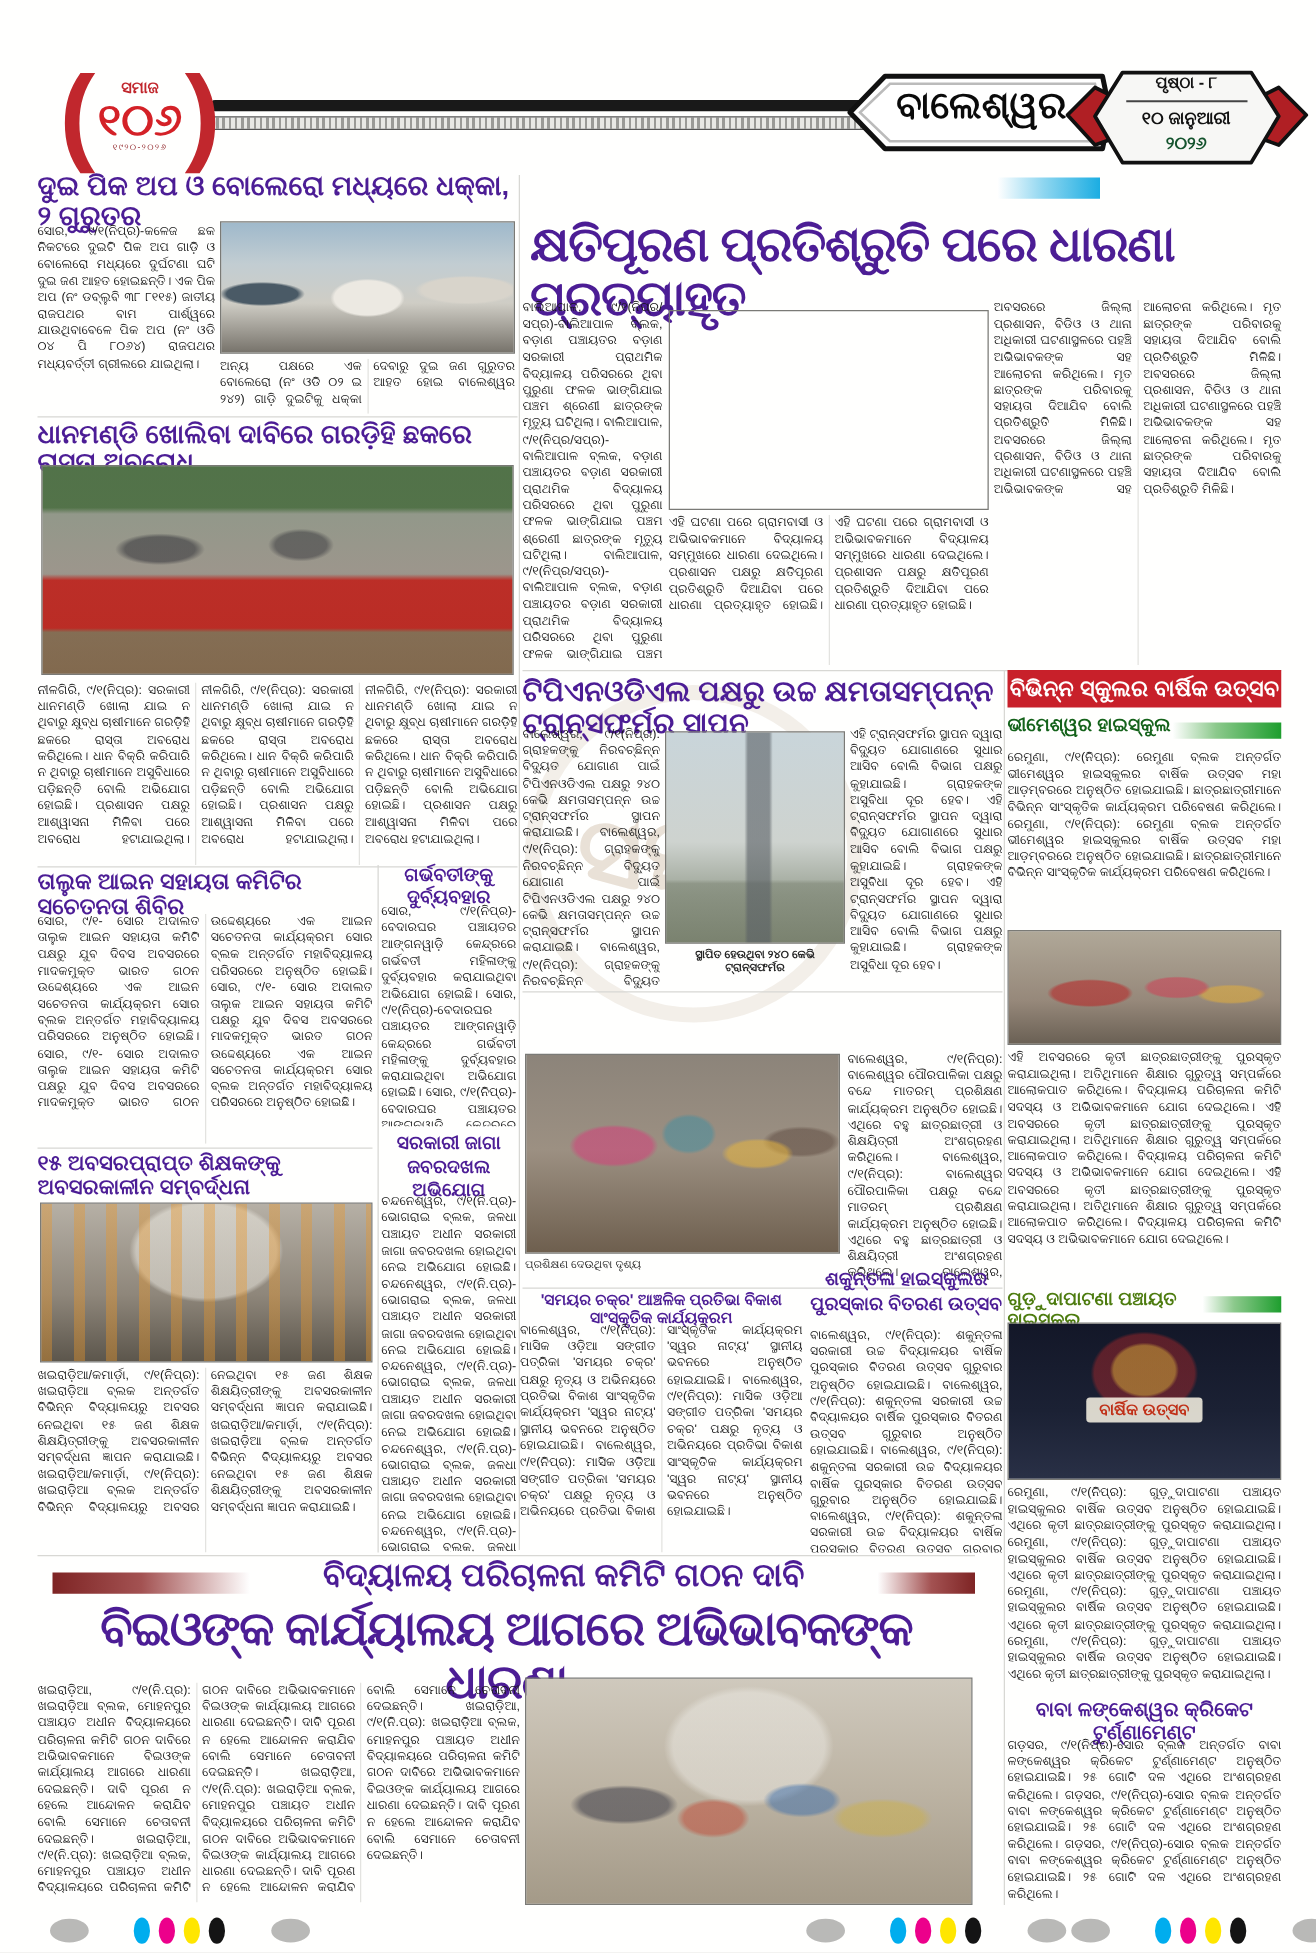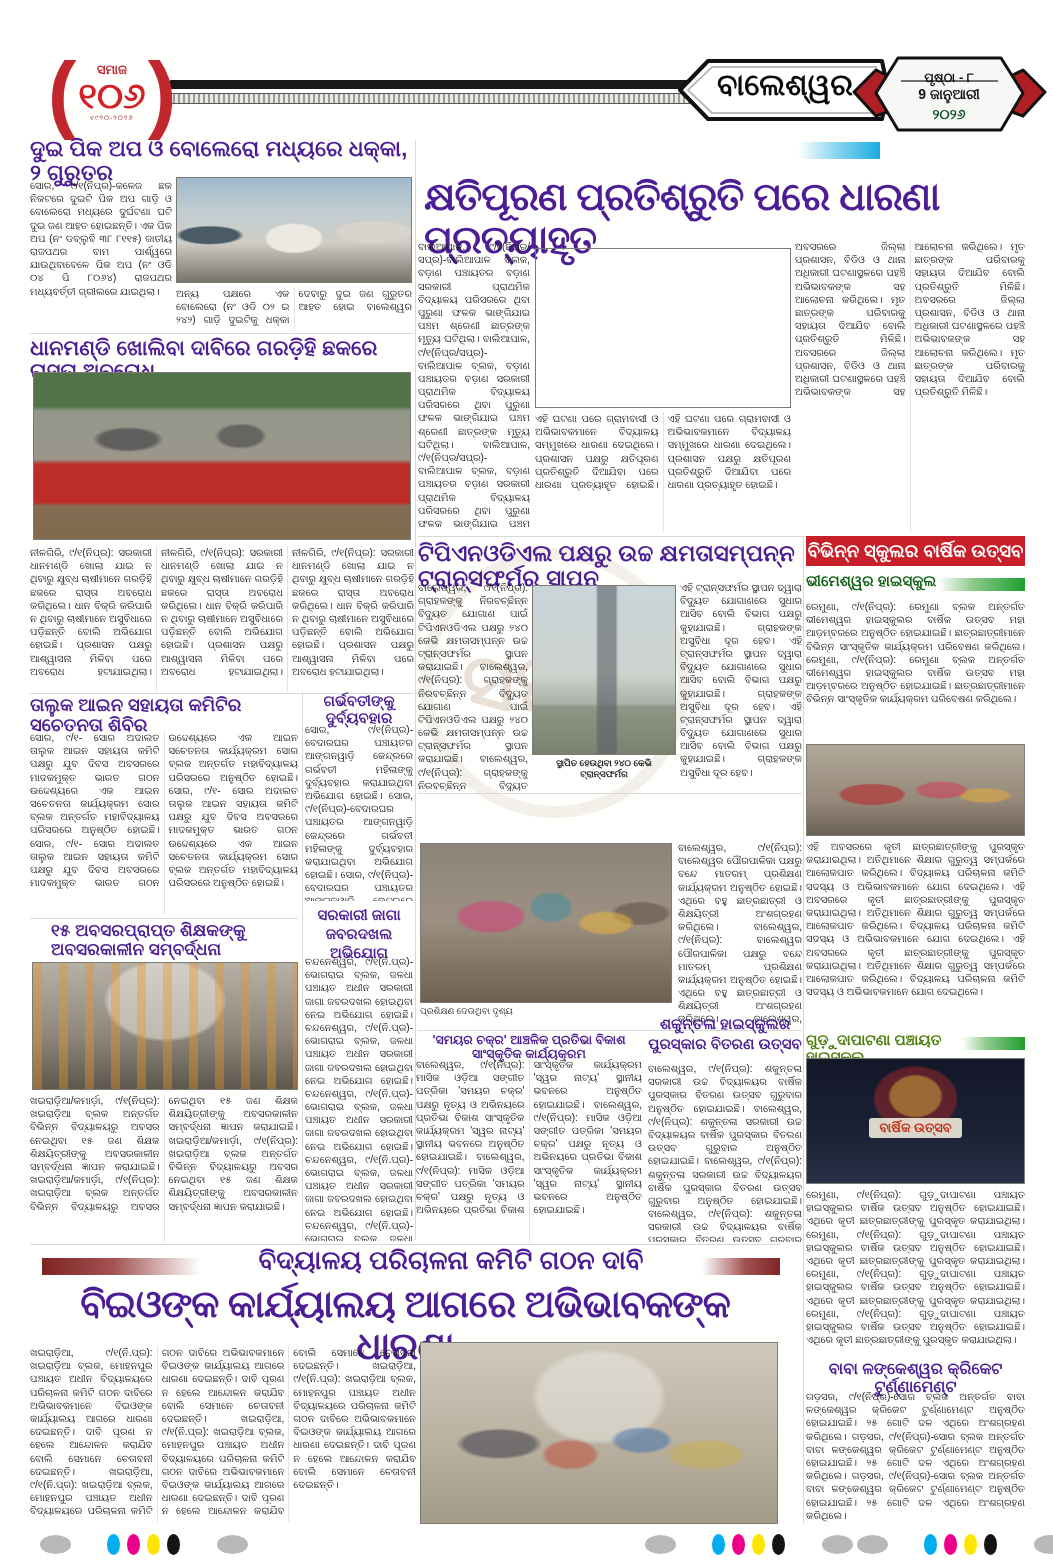--- a/index.html
+++ b/index.html
@@ -21,21 +21,21 @@
   #logo-name{color:#c1272d;font-size:13px;font-weight:700;}
   #logo-num{color:#d42127;font-size:36px;font-weight:700;line-height:36px;}
   #logo-years{color:#8c1d21;font-size:7px;letter-spacing:1px;}
   #bar-black{left:168px;top:80px;width:716px;height:9px;background:#191919;border-radius:4px;}
   #bar-gray{left:168px;top:93px;width:716px;height:11px;
             background:repeating-linear-gradient(90deg,#9a9a97 0 2px,#e8e8e5 2px 5px);
             border-top:1px solid #555;border-bottom:1px solid #555;}
   #banner{left:676px;top:56px;width:216px;height:68px;}
   #banner-text{left:700px;top:68px;width:170px;text-align:center;font-size:30px;font-weight:700;color:#0a0a0a;}
   #badge-svg{left:846px;top:48px;width:207px;height:90px;}
-  #badge-page{left:884px;top:58px;width:130px;text-align:center;font-size:13px;font-weight:700;color:#111;margin-top:12px;}
+  #badge-page{left:884px;top:58px;width:130px;text-align:center;font-size:13px;font-weight:700;color:#111;}
   #badge-date{left:876px;top:86px;width:146px;text-align:center;font-size:14px;font-weight:700;color:#111;}
   #badge-year{left:876px;top:106px;width:146px;text-align:center;font-size:14px;font-weight:700;color:#14532d;}
 
   
   #watermark{left:420px;top:548px;width:270px;height:270px;border:12px solid rgba(170,140,105,.14);
              border-radius:50%;display:flex;align-items:center;justify-content:center;
              color:rgba(170,140,105,.26);font-size:80px;font-weight:700;}
 
   
   #a1-head{left:30px;top:137px;width:384px;height:36px;font-size:22px;}
@@ -83,21 +83,21 @@
 
   
   #a4-head{left:305px;top:693px;width:108px;height:26px;font-size:15px;text-align:center;}
   #a4-body{left:305px;top:723px;width:108px;height:178px;}
 
   
   #a5-head{left:305px;top:906px;width:108px;height:44px;font-size:15px;text-align:center;line-height:1.25;}
   #a5-body{left:305px;top:955px;width:108px;height:286px;}
 
   
-  #a6-head{left:30px;top:922px;width:268px;height:30px;font-size:17px;margin-left:21px;}
+  #a6-head{left:30px;top:922px;width:268px;height:30px;font-size:17px;}
   #a6-photo{left:32px;top:962px;width:266px;height:128px;
      background:
        repeating-linear-gradient(90deg, rgba(232,150,42,.4) 0 9px, transparent 9px 26px),
        radial-gradient(ellipse at 50% 30%, rgba(240,238,230,.5) 0 30%, transparent 33%),
        linear-gradient(180deg,#b6b0a6 0%,#8e867a 58%,#5c564c 100%);}
   #a6-body{left:30px;top:1094px;width:268px;height:148px;column-count:2;}
 
   
   #a7-head{left:418px;top:541px;width:384px;height:34px;font-size:23px;}
   #a7-col1{left:418px;top:581px;width:110px;height:210px;}
@@ -207,21 +207,21 @@
   </svg>
   <div class="abs" id="banner-text">ବାଲେଶ୍ୱର</div>
 
   <svg class="abs" id="badge-svg" viewBox="0 0 207 90">
     <polygon points="8,44 30,22 58,36 58,58 30,68" fill="#b01f24" stroke="#111" stroke-width="3" stroke-linejoin="round"></polygon>
     <polygon points="199,44 177,22 149,36 149,58 177,68" fill="#b01f24" stroke="#111" stroke-width="3" stroke-linejoin="round"></polygon>
     <polygon points="30,45 52,10 155,10 177,45 155,82 52,82" fill="#f7f7f5" stroke="#111" stroke-width="3" stroke-linejoin="round"></polygon>
     <line x1="55" y1="33" x2="152" y2="33" stroke="#444" stroke-width="1.5"></line>
   </svg>
   <div class="abs" id="badge-page">ପୃଷ୍ଠା - ୮</div>
-  <div class="abs" id="badge-date">9 ଜାନୁଆରୀ</div>
+  <div class="abs" id="badge-date">୧୦ ଜାନୁଆରୀ</div>
   <div class="abs" id="badge-year">୨୦୨୬</div>
 
   <div class="abs" id="watermark">ସମାଜ</div>
 
   <div class="abs vrule" style="left:415px;top:140px;height:1100px"></div>
   <div class="abs vrule" style="left:302px;top:692px;height:550px"></div>
   <div class="abs vrule" style="left:803px;top:536px;height:988px"></div>
   <div class="abs hrule" style="left:30px;top:333px;width:384px"></div>
   <div class="abs hrule" style="left:30px;top:693px;width:384px"></div>
   <div class="abs hrule" style="left:30px;top:918px;width:268px"></div>

